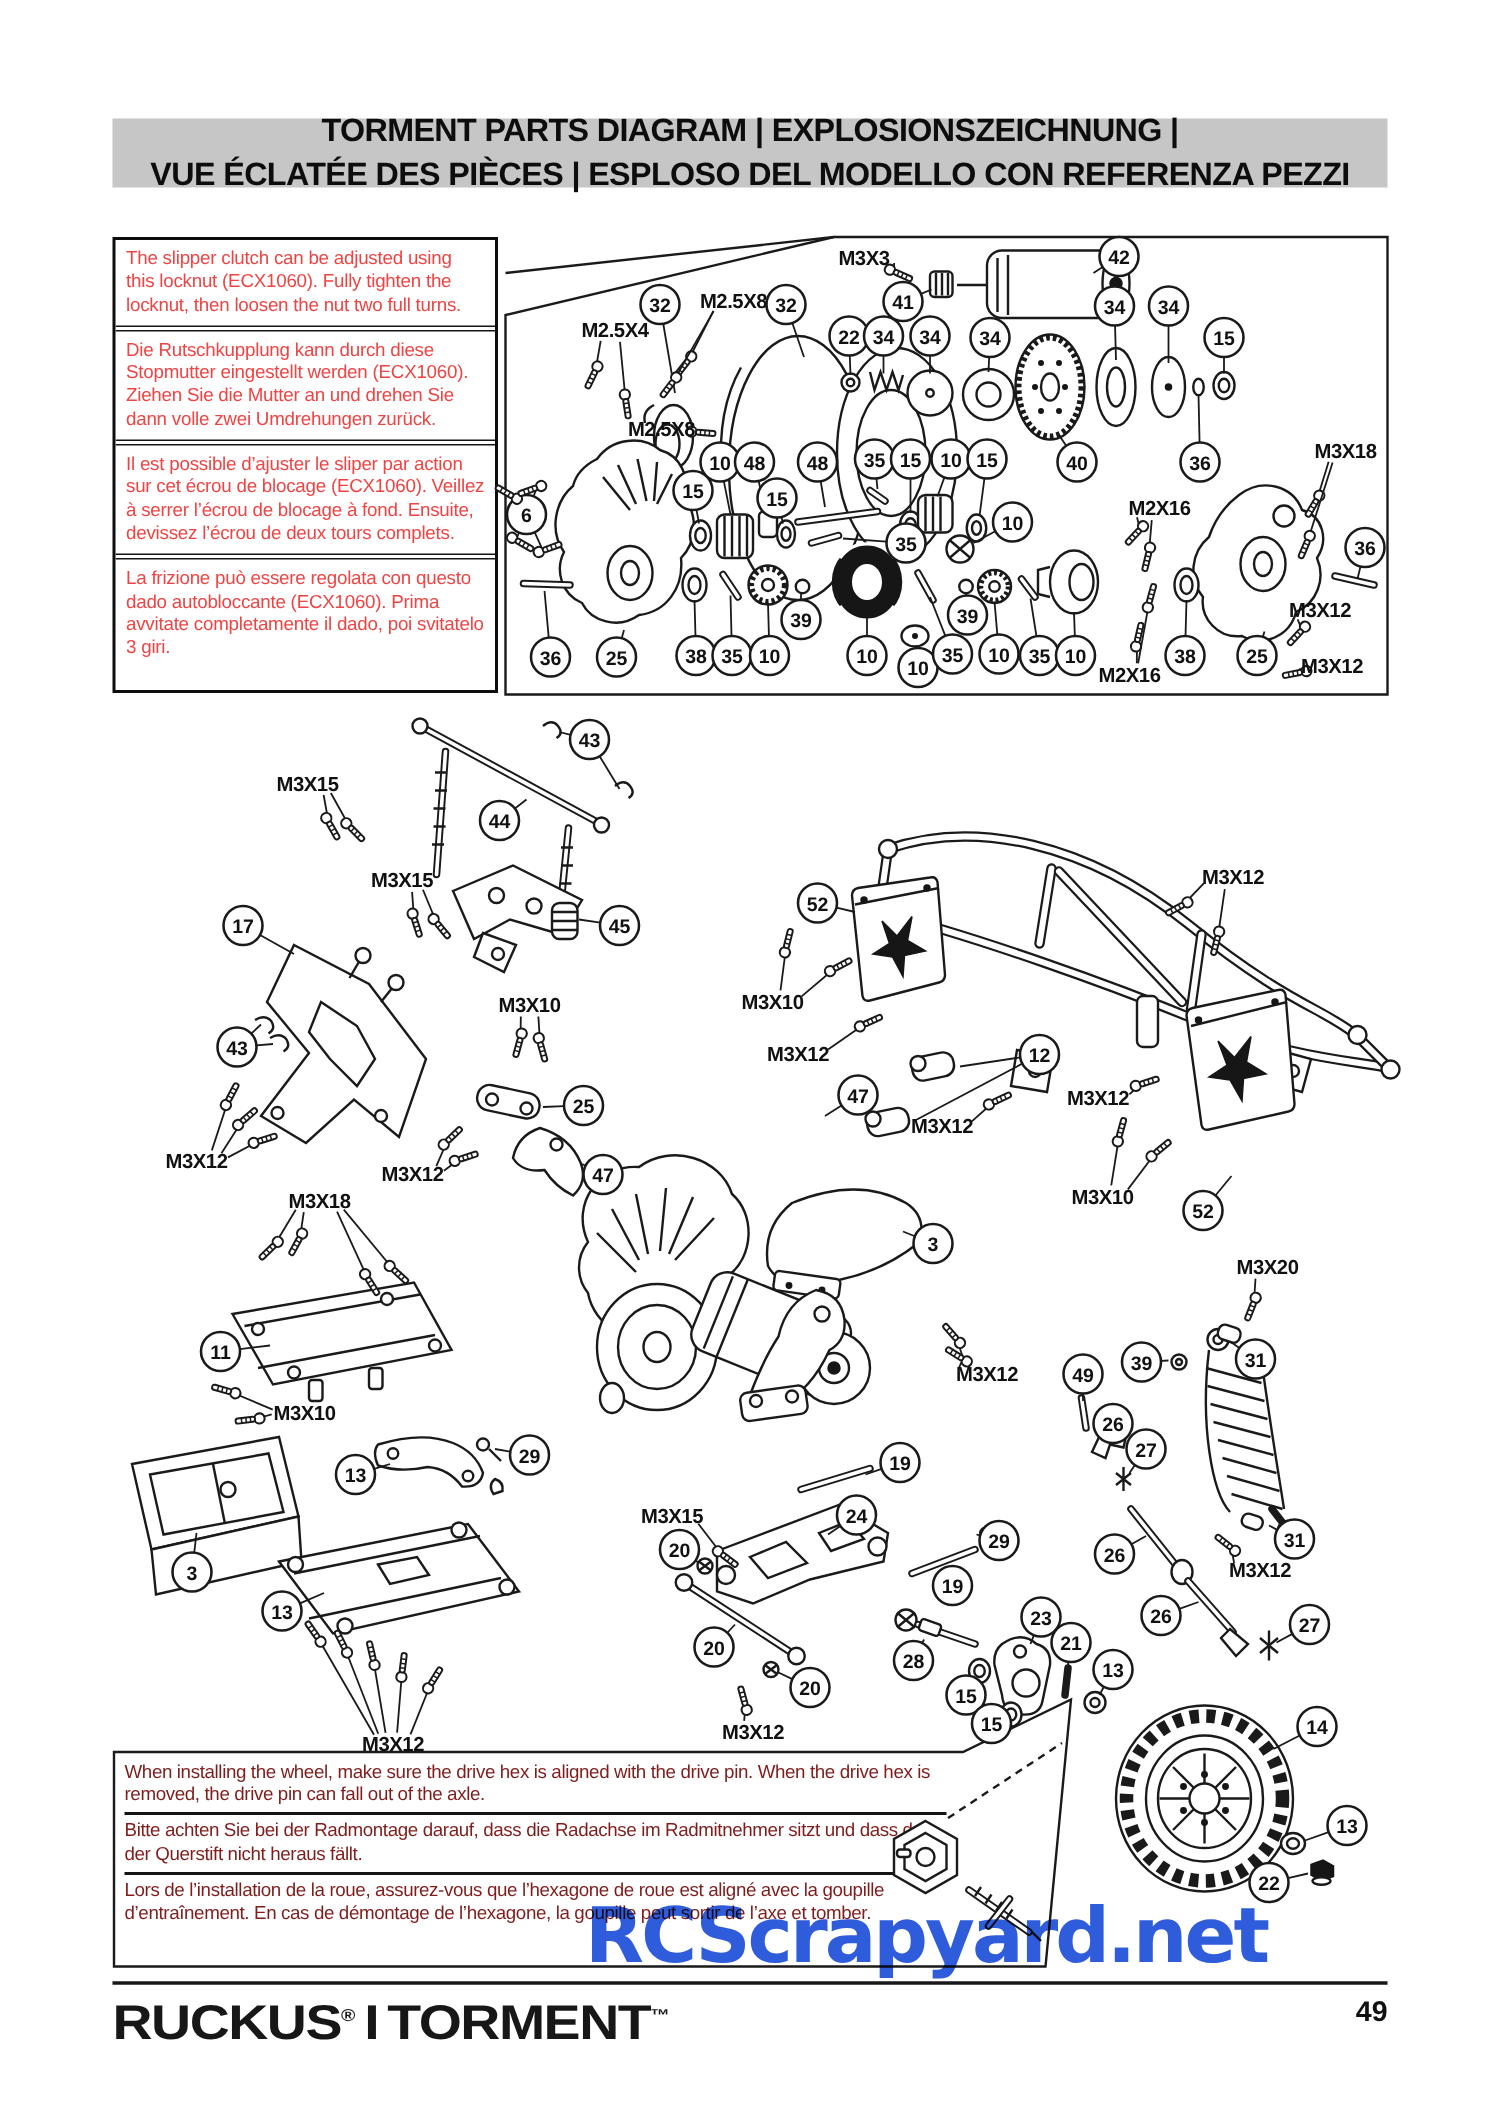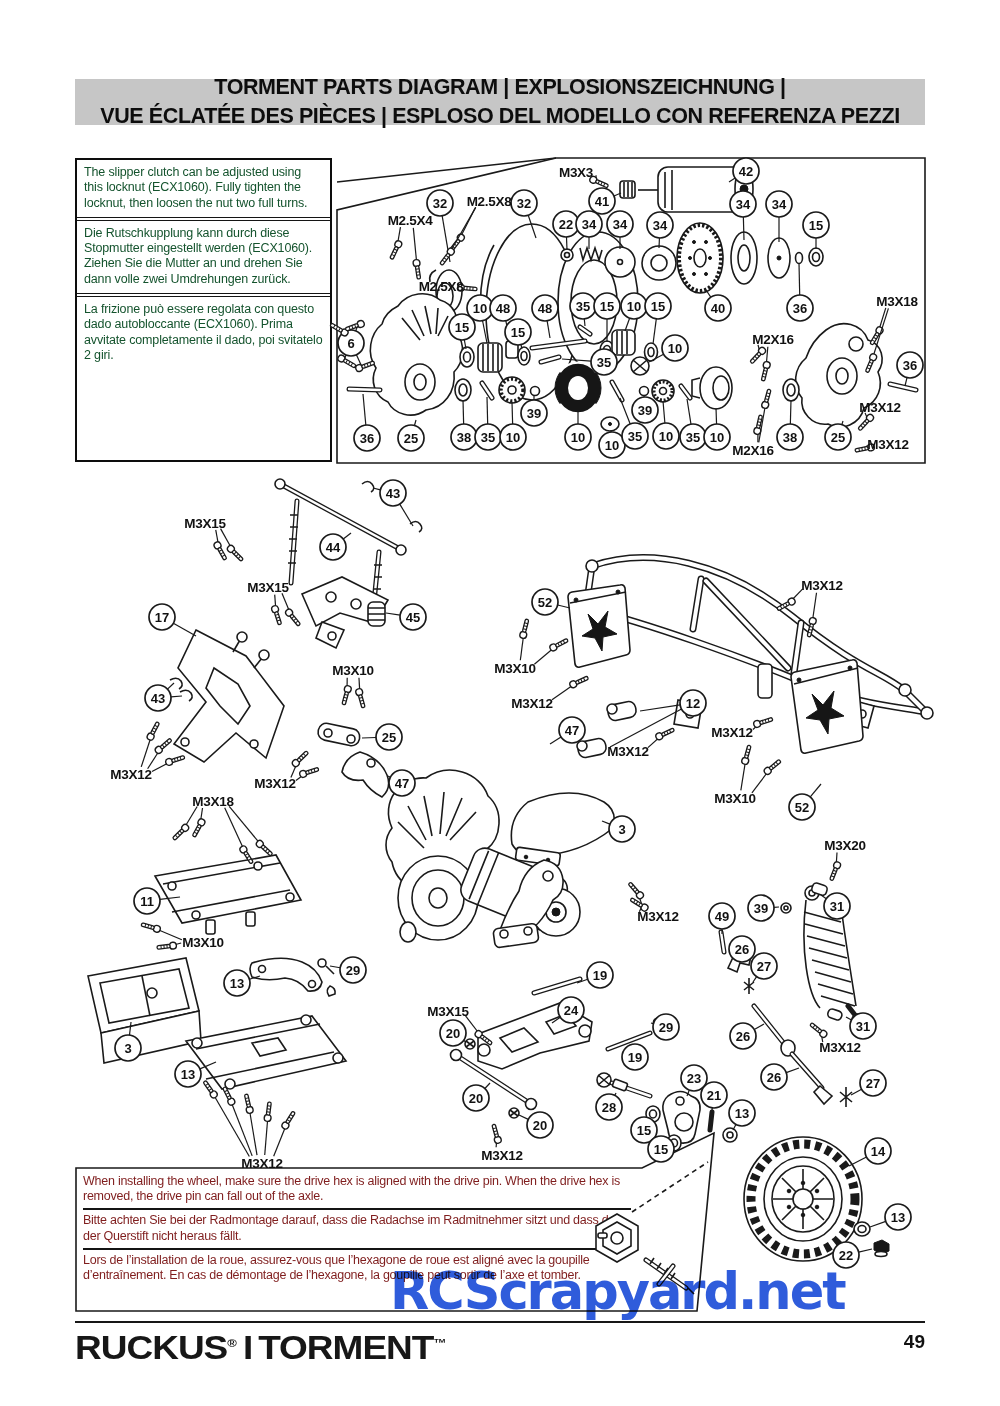--- a/index.html
+++ b/index.html
@@ -5,21 +5,21 @@
   html,body{margin:0;padding:0;background:#fff;}
   .page{position:relative;width:1000px;height:1406px;background:#fff;overflow:hidden;
         font-family:"Liberation Sans",sans-serif;color:#111;}
   
   .banner{position:absolute;left:75px;top:79px;width:850px;height:46px;background:#c6c6c6;
           display:flex;flex-direction:column;justify-content:center;align-items:center;}
   .banner span{font-weight:bold;font-size:21.5px;line-height:29px;letter-spacing:-0.4px;color:#0d0d0d;white-space:nowrap;}
   
   .notebox{position:absolute;left:75px;top:158px;width:253px;height:300px;border:2px solid #0d0d0d;
            background:#fff;z-index:1;overflow:hidden;}
-  .notebox p{margin:0;padding:5px 7px 6px 7px;font-size:12.5px;line-height:15.3px;letter-spacing:-0.15px;color:#14532d;}
+  .notebox p{margin:0;padding:5px 7px 6px 7px;font-size:12.5px;line-height:15.3px;letter-spacing:-0.15px;color:#ef4444;}
   .notebox p + p{border-top:4px double #141414;}
   
   .wheelnote{position:absolute;left:83px;top:1171px;width:548px;z-index:1;}
   .wheelnote p{margin:0;padding:3px 0 4px 0;font-size:12.5px;line-height:15.2px;letter-spacing:-0.25px;color:#7f1d1d;}
   .wheelnote p + p{border-top:2px solid #141414;}
   
   .diagram{position:absolute;left:0;top:0;width:1000px;height:1406px;z-index:2;pointer-events:none;}
   .ln{fill:none;stroke:#1a1a1a;stroke-width:1.6;}
   .fw{fill:#fff;stroke:#1a1a1a;stroke-width:1.6;}
   .fd{fill:#161616;stroke:#161616;stroke-width:1;}
@@ -47,21 +47,22 @@
 <div class="page">
 
   <div class="banner">
     <span>TORMENT PARTS DIAGRAM | EXPLOSIONSZEICHNUNG |</span>
     <span>VUE ÉCLATÉE DES PIÈCES | ESPLOSO DEL MODELLO CON REFERENZA PEZZI</span>
   </div>
 
   <div class="notebox">
     <p>The slipper clutch can be adjusted using this locknut (ECX1060). Fully tighten the locknut, then loosen the nut two full turns.</p>
     <p>Die Rutschkupplung kann durch diese Stopmutter eingestellt werden (ECX1060). Ziehen Sie die Mutter an und drehen Sie dann volle zwei Umdrehungen zurück.</p>
-    <p>La frizione può essere regolata con questo dado autobloccante (ECX1060). Prima avvitate completamente il dado, poi svitatelo 2 giri.</p>
+    <p>Il est possible d’ajuster le sliper par action sur cet écrou de blocage (ECX1060). Veillez à serrer l’écrou de blocage à fond. Ensuite, devissez l’écrou de deux tours complets.</p>
+    <p>La frizione può essere regolata con questo dado autobloccante (ECX1060). Prima avvitate completamente il dado, poi svitatelo 3 giri.</p>
   </div>
 
   <div class="wheelnote">
     <p>When installing the wheel, make sure the drive hex is aligned with the drive pin. When the drive hex is removed, the drive pin can fall out of the axle.</p>
     <p>Bitte achten Sie bei der Radmontage darauf, dass die Radachse im Radmitnehmer sitzt und dass der der Querstift nicht heraus fällt.</p>
     <p>Lors de l’installation de la roue, assurez-vous que l’hexagone de roue est aligné avec la goupille d’entraînement. En cas de démontage de l’hexagone, la goupille peut sortir de l’axe et tomber.</p>
   </div>
 
   <svg id="exploded-svg" class="diagram" viewBox="0 0 1000 1406">
 

